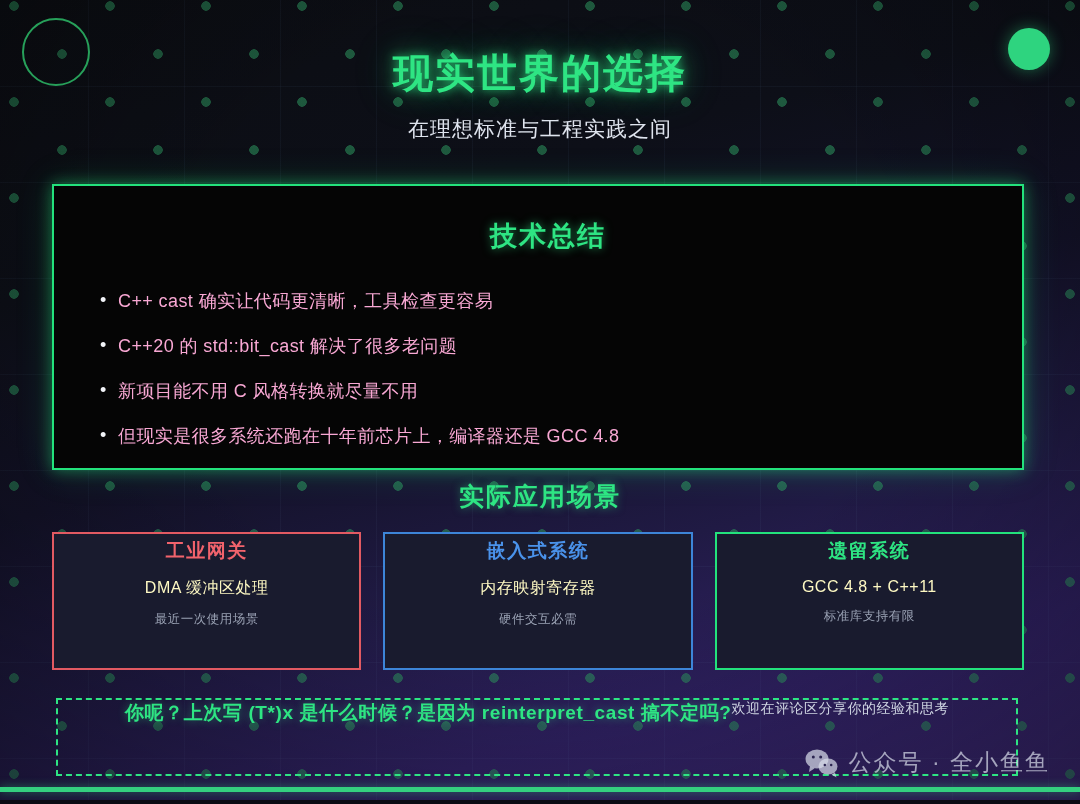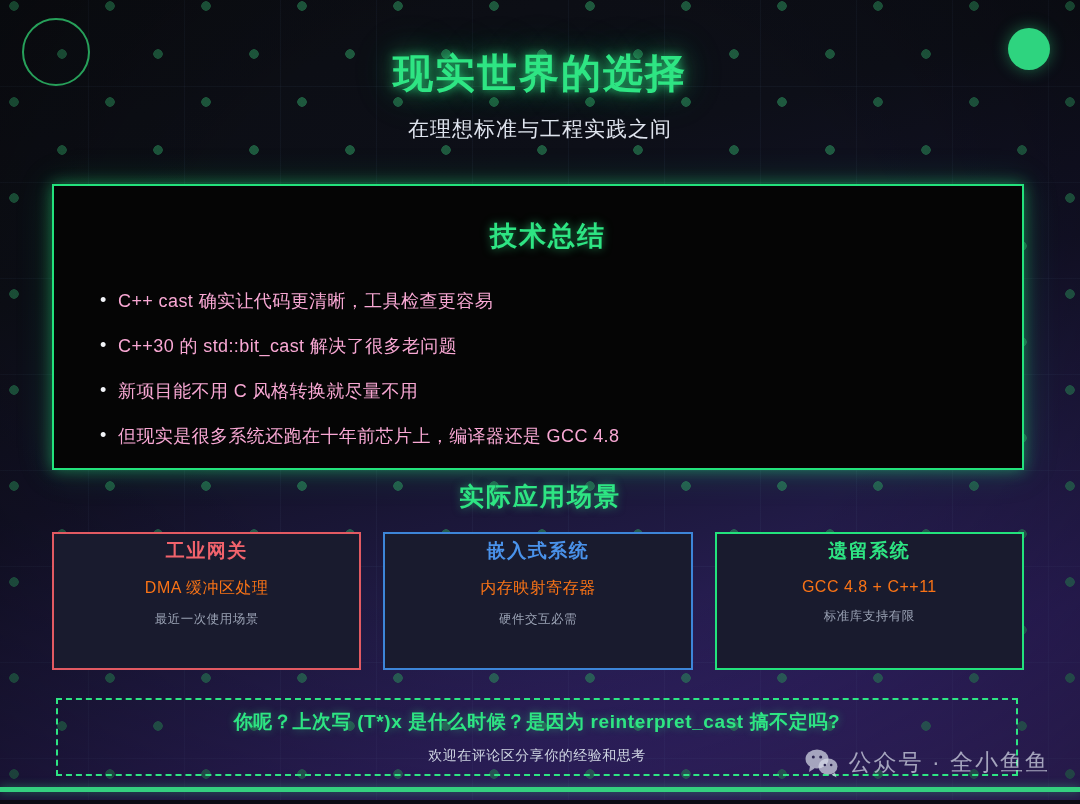--- a/index.html
+++ b/index.html
@@ -190,42 +190,42 @@
     font-size: 19px;
     font-weight: bold;
     letter-spacing: 1.5px;
     margin-bottom: 14px;
   }
   .card.red   .card-title { color: #f2636c; }
   .card.blue  .card-title { color: #4a92ea; }
   .card.green .card-title { color: #2ee583; }
   .card-main {
     font-size: 16px;
-    color: #f97316;
+    color: #fef9c3;
     margin-bottom: 12px;
     letter-spacing: 0.5px;
   }
   .card-note {
     font-size: 12.5px;
     color: #9aa2b4;
     letter-spacing: 0.5px;
   }
 
   
   .cta {
     position: absolute;
     left: 56px;
     top: 698px;
     width: 962px;
     height: 78px;
     box-sizing: border-box;
     border: 2px dashed #2ee583;
     display: flex;
-    flex-direction: column;
-    align-items: center;
+    flex-direction: row;
+    align-items: flex-start;
     justify-content: center;
   }
   .cta-question {
     font-size: 19px;
     font-weight: bold;
     color: #2ee583;
     letter-spacing: 0.6px;
     text-shadow: 0 0 8px rgba(46,229,131,0.45);
     margin-bottom: 12px;
   }
@@ -268,21 +268,21 @@
 
   <div class="header">
     <h1 class="title">现实世界的选择</h1>
     <p class="subtitle">在理想标准与工程实践之间</p>
   </div>
 
   <div class="summary-panel">
     <h2 class="summary-title">技术总结</h2>
     <ul class="bullet-list">
       <li>C++ cast 确实让代码更清晰，工具检查更容易</li>
-      <li>C++30 的 std::bit_cast 解决了很多老问题</li>
+      <li>C++20 的 std::bit_cast 解决了很多老问题</li>
       <li>新项目能不用 C 风格转换就尽量不用</li>
       <li>但现实是很多系统还跑在十年前芯片上，编译器还是 GCC 4.8</li>
     </ul>
   </div>
 
   <h2 class="section-heading">实际应用场景</h2>
 
   <div class="cards">
     <div class="card red">
       <div class="card-title">工业网关</div>

